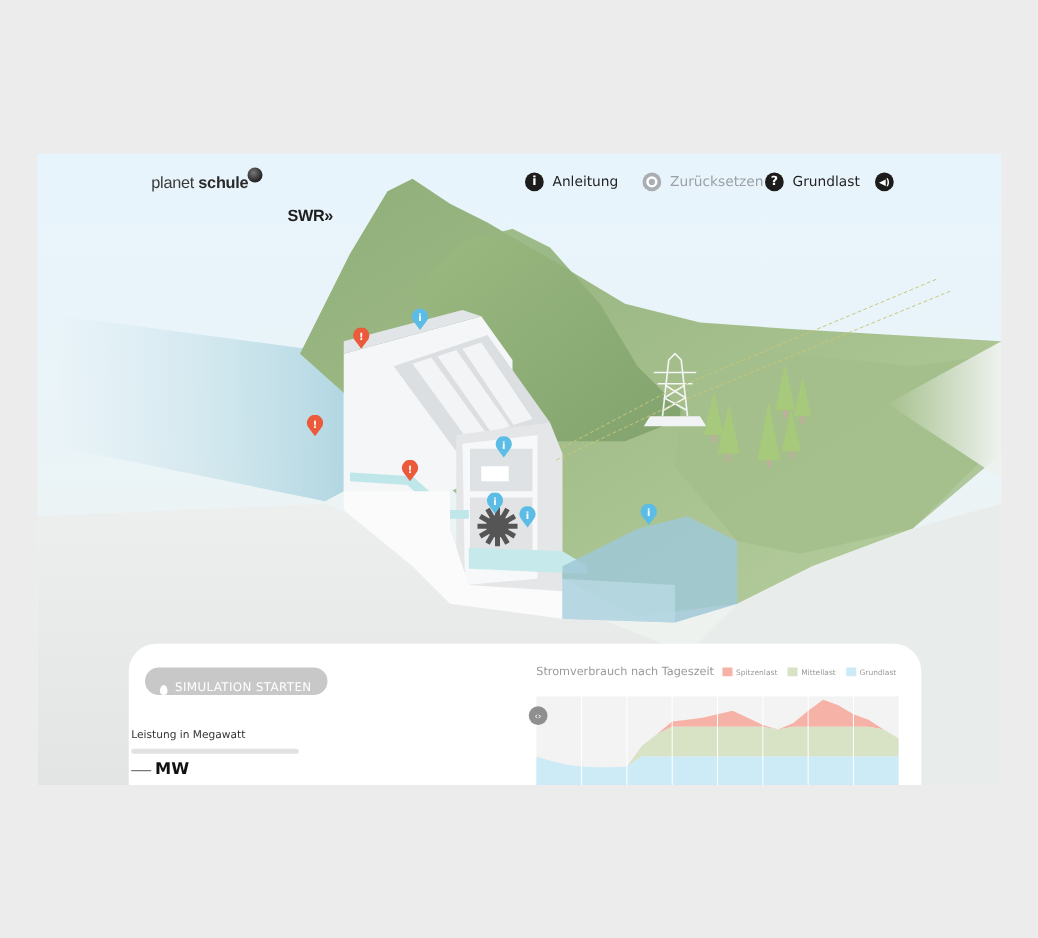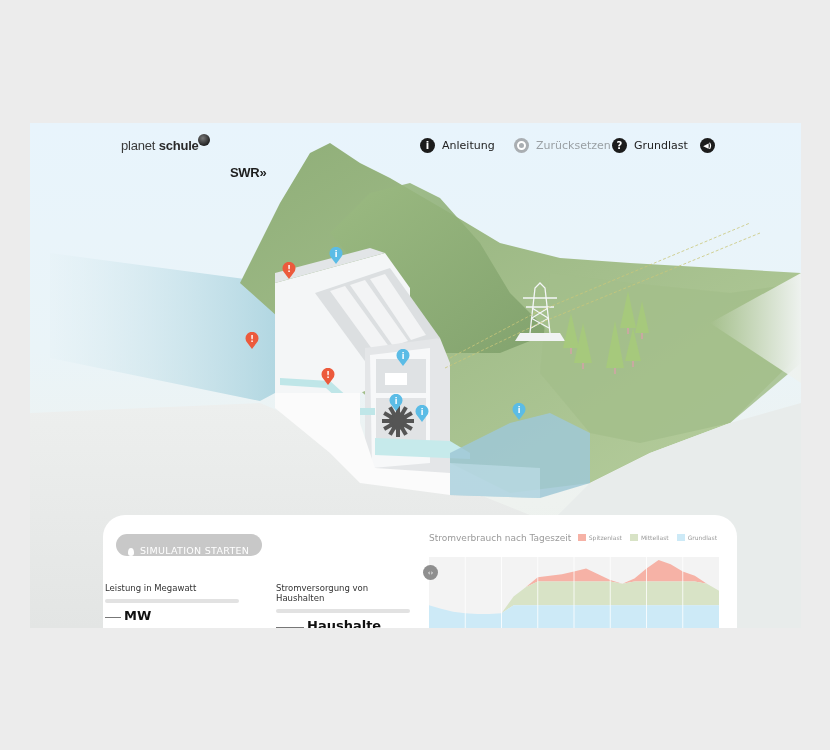--- a/index.html
+++ b/index.html
@@ -207,26 +207,20 @@
       <span>SIMULATION STARTEN</span>
     </div>
 
     <div class="stat" style="left:2px;">
       <div class="lbl">Leistung in Megawatt</div>
       <div class="bar"></div>
       <div class="val"><span class="blank" style="width:16px;"></span><span>MW</span></div>
       <div class="line"></div>
     </div>
 
-    <div class="stat" style="left:173px;">
-      <div class="lbl">Stromversorgung von Haushalten</div>
-      <div class="bar"></div>
-      <div class="val"><span class="blank" style="width:28px;"></span><span>Haushalte</span></div>
-
-    </div>
 
     <div class="chart">
       <div class="chart-title">Stromverbrauch nach Tageszeit</div>
       <div class="legend">
         <span><span class="sw" style="background:#f6b2a6"></span><span>Spitzenlast</span></span>
         <span><span class="sw" style="background:#d8e3c6"></span><span>Mittellast</span></span>
         <span><span class="sw" style="background:#cdeaf7"></span><span>Grundlast</span></span>
       </div>
       <svg class="plot" id="plot" viewBox="0 0 290 72" preserveAspectRatio="none">
           <rect x="0" y="0" width="290" height="72" fill="#f3f3f3"></rect>

